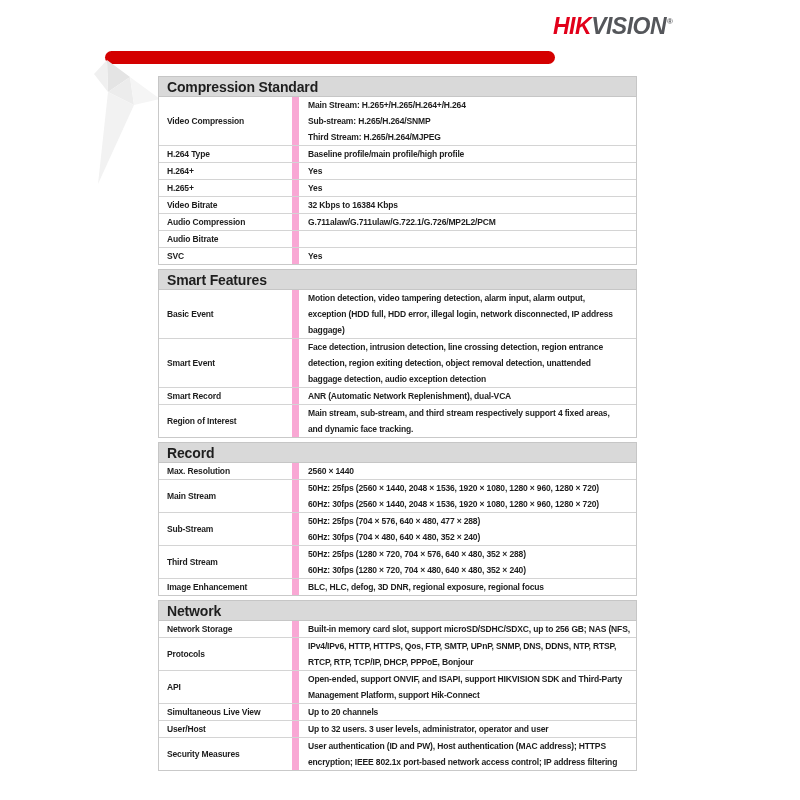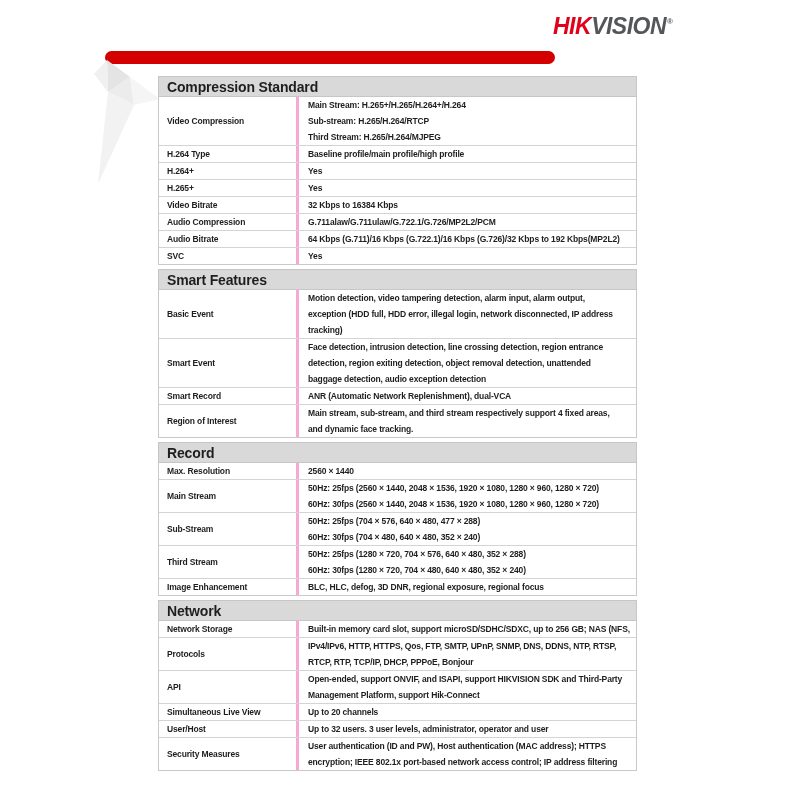--- a/index.html
+++ b/index.html
@@ -23,21 +23,21 @@
   
   .spec-table{position:absolute; left:158px; top:76px; width:479px; z-index:1;
               font-size:8.5px; font-weight:700; letter-spacing:-0.15px; color:#1e1e1e;}
   .section-header{background:#d9d9d9; border:1px solid #c6c6c6; height:19px;
                   display:flex; align-items:center; padding-left:8px;
                   font-size:14px; font-weight:700; margin-top:4px;}
   .section-header.first{margin-top:0;}
   .rows{border:1px solid #c9c9c9; border-top:none; background:#ffffff;}
   .row{display:flex; min-height:16px;}
   .row + .row{border-top:1px solid #d4d4d4;}
-  .row-label{width:140px; box-sizing:border-box; border-right:3px solid #f9a8d4;
+  .row-label{width:140px; box-sizing:border-box; border-right:7px solid #f9a8d4;
              display:flex; align-items:center; padding-left:8px; white-space:nowrap;}
   .row-value{flex:1; padding:0 4px 0 9px; display:flex; flex-direction:column; justify-content:flex-end;}
   .vline{white-space:nowrap; line-height:16px; height:16px;}
 </style>
 </head>
 <body>
 
 <div class="page">
 
   <div class="logo">
@@ -54,21 +54,21 @@
     <polygon points="22,36 48,49 12,128" fill="#f2f2f2"></polygon>
   </svg>
 
   <div class="spec-table">
       <div class="section-header first">Compression Standard</div>
       <div class="rows">
         <div class="row">
           <div class="row-label">Video Compression</div>
           <div class="row-value">
             <div class="vline">Main Stream: H.265+/H.265/H.264+/H.264</div>
-            <div class="vline">Sub-stream: H.265/H.264/RTCP</div>
+            <div class="vline">Sub-stream: H.265/H.264/SNMP</div>
             <div class="vline">Third Stream: H.265/H.264/MJPEG</div>
           </div>
         </div>
         <div class="row">
           <div class="row-label">H.264 Type</div>
           <div class="row-value">
             <div class="vline">Baseline profile/main profile/high profile</div>
           </div>
         </div>
         <div class="row">
@@ -90,39 +90,36 @@
           </div>
         </div>
         <div class="row">
           <div class="row-label">Audio Compression</div>
           <div class="row-value">
             <div class="vline">G.711alaw/G.711ulaw/G.722.1/G.726/MP2L2/PCM</div>
           </div>
         </div>
         <div class="row">
           <div class="row-label">Audio Bitrate</div>
-          <div class="row-value">
-            <div class="vline">64 Kbps (G.711)/16 Kbps (G.722.1)/16 Kbps (G.726)/32 Kbps to 192 Kbps(MP2L2)</div>
-          </div>
         </div>
         <div class="row">
           <div class="row-label">SVC</div>
           <div class="row-value">
             <div class="vline">Yes</div>
           </div>
         </div>
       </div>
       <div class="section-header">Smart Features</div>
       <div class="rows">
         <div class="row">
           <div class="row-label">Basic Event</div>
           <div class="row-value">
             <div class="vline">Motion detection, video tampering detection, alarm input, alarm output,</div>
             <div class="vline">exception (HDD full, HDD error, illegal login, network disconnected, IP address</div>
-            <div class="vline">tracking)</div>
+            <div class="vline">baggage)</div>
           </div>
         </div>
         <div class="row">
           <div class="row-label">Smart Event</div>
           <div class="row-value">
             <div class="vline">Face detection, intrusion detection, line crossing detection, region entrance</div>
             <div class="vline">detection, region exiting detection, object removal detection, unattended</div>
             <div class="vline">baggage detection, audio exception detection</div>
           </div>
         </div>

